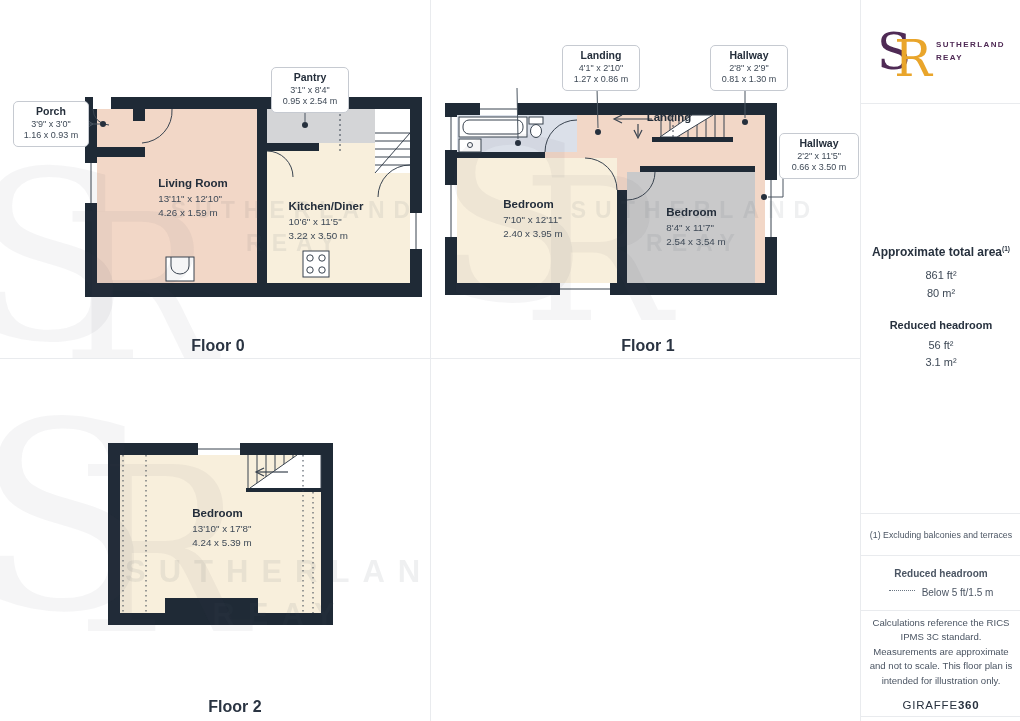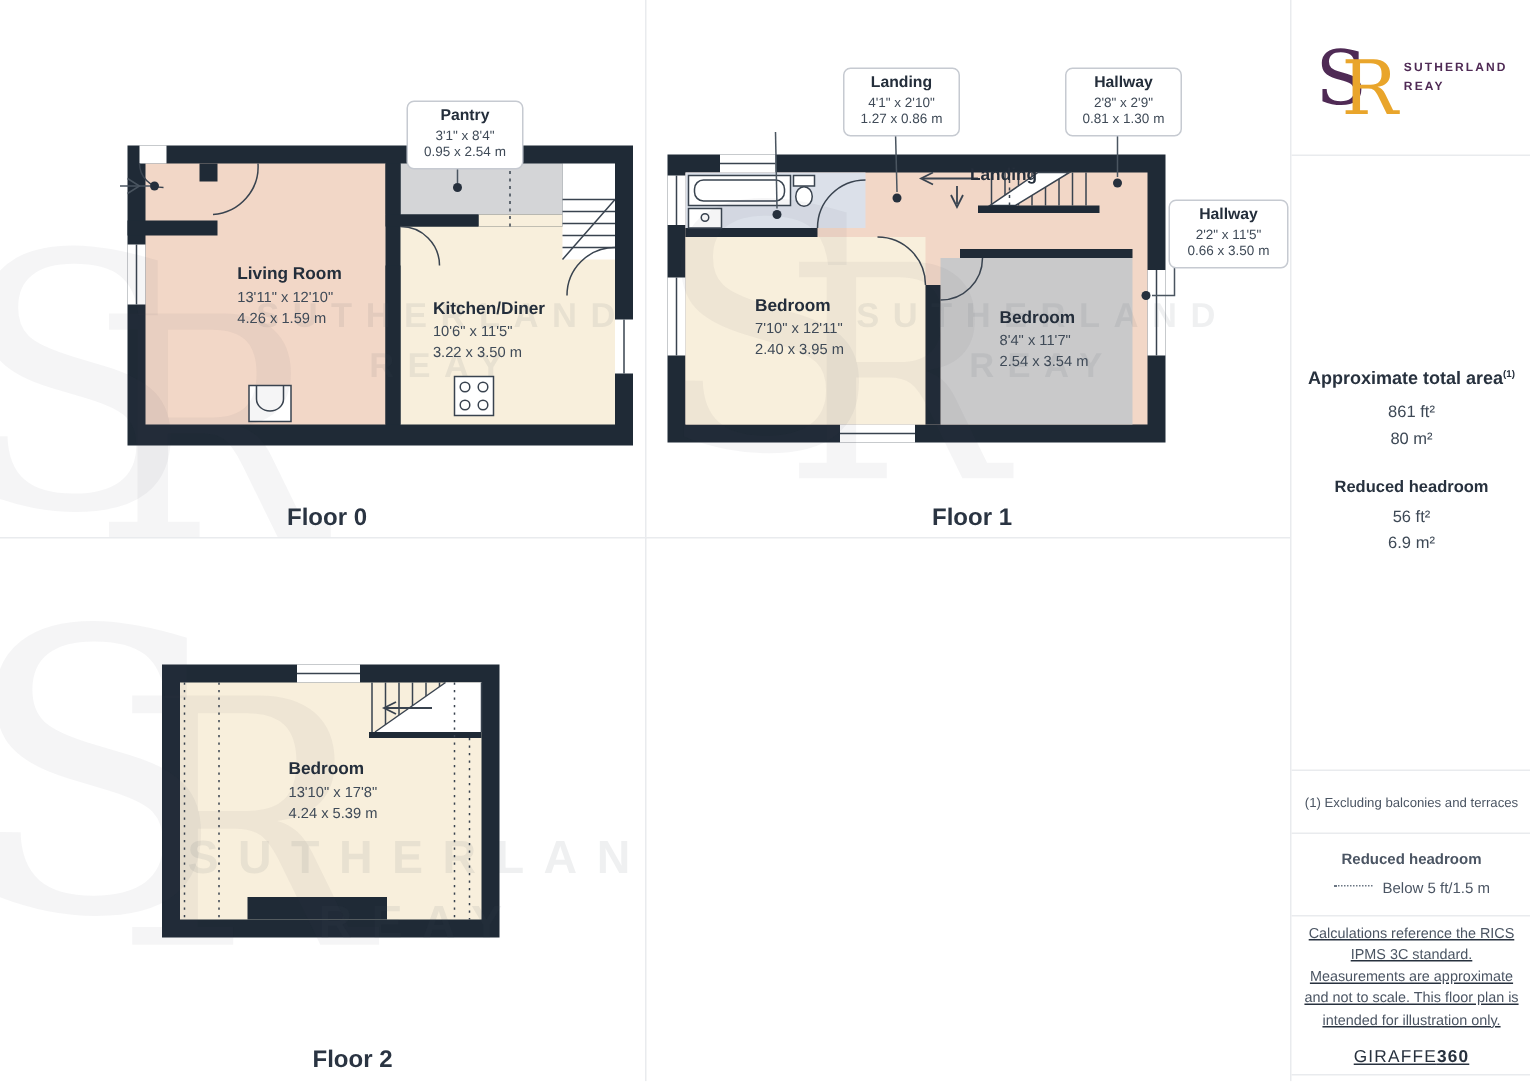--- a/index.html
+++ b/index.html
@@ -29,21 +29,21 @@
   .inline-label{position:absolute;z-index:3;transform:translateX(-50%);font-size:11.5px;font-weight:bold;color:#242e3b;}
   .floor-caption{position:absolute;z-index:3;transform:translateX(-50%);font-size:16px;font-weight:bold;color:#2a3442;}
   
   .sidebar{position:absolute;left:860px;top:0;width:160px;height:721px;border-left:1px solid #e9ebee;background:#fff;}
   .side-sec{box-sizing:border-box;border-bottom:1px solid #e9ebee;display:flex;flex-direction:column;
             align-items:center;justify-content:center;text-align:center;}
   .sec-logo{height:104px;}
   .sec-area{height:410px;}
   .sec-foot{height:42px;}
   .sec-legend{height:55px;}
-  .sec-disc{height:106px;text-decoration:underline;}
+  .sec-disc{height:106px;}
   .logo{display:flex;align-items:center;}
   .logo-s{font-family:"DejaVu Serif","Liberation Serif",serif;font-size:50px;line-height:1;}
   .logo-r{font-family:"DejaVu Serif","Liberation Serif",serif;font-size:50px;line-height:1;
           display:inline-block;margin-left:-17px;transform:translateY(7px);}
   .logo-names{margin-left:4px;text-align:left;font-size:8px;font-weight:bold;letter-spacing:1.4px;line-height:1.55;}
   .area-title{font-size:12px;font-weight:bold;color:#27313e;margin-bottom:8px;}
   .area-title .sup{font-size:6.5px;vertical-align:super;}
   .area-val{font-size:11px;color:#3e4956;line-height:1.6;}
   .reduced-title{font-size:11px;font-weight:bold;color:#27313e;margin-top:16px;margin-bottom:6px;}
   .foot-note{font-size:8.8px;color:#4b5563;padding:0 4px;}
@@ -289,20 +289,25 @@
     <div class="d">8'4" x 11'7"</div>
     <div class="d">2.54 x 3.54 m</div>
   </div>
   <div class="inline-label" style="left:669px;top:111px;">Landing</div>
   <div class="room-label" style="left:222px;top:505px;">
     <div class="t">Bedroom</div>
     <div class="d">13'10" x 17'8"</div>
     <div class="d">4.24 x 5.39 m</div>
   </div>
 
+  <div class="callout" style="left:13px;top:101px;width:66px;">
+    <div class="t">Porch</div>
+    <div class="d">3'9" x 3'0"</div>
+    <div class="d">1.16 x 0.93 m</div>
+  </div>
   <div class="callout" style="left:271px;top:29px;width:68px;margin-top:38px;">
     <div class="t">Pantry</div>
     <div class="d">3'1" x 8'4"</div>
     <div class="d">0.95 x 2.54 m</div>
   </div>
   <div class="callout" style="left:562px;top:45px;width:68px;">
     <div class="t">Landing</div>
     <div class="d">4'1" x 2'10"</div>
     <div class="d">1.27 x 0.86 m</div>
   </div>
@@ -331,21 +336,21 @@
           <div>REAY</div>
         </span>
       </div>
     </div>
     <div class="side-sec sec-area">
       <div class="area-title"><span>Approximate total area</span><span class="sup">(1)</span></div>
       <div class="area-val">861 ft²</div>
       <div class="area-val">80 m²</div>
       <div class="reduced-title">Reduced headroom</div>
       <div class="area-val">56 ft²</div>
-      <div class="area-val">6.9 m²</div>
+      <div class="area-val">3.1 m²</div>
     </div>
     <div class="side-sec sec-foot">
       <div class="foot-note">(1) Excluding balconies and terraces</div>
     </div>
     <div class="side-sec sec-legend">
       <div class="legend-title">Reduced headroom</div>
       <div class="legend-row">
         <span class="legend-dots"></span>
         <span>Below 5 ft/1.5 m</span>
       </div>

